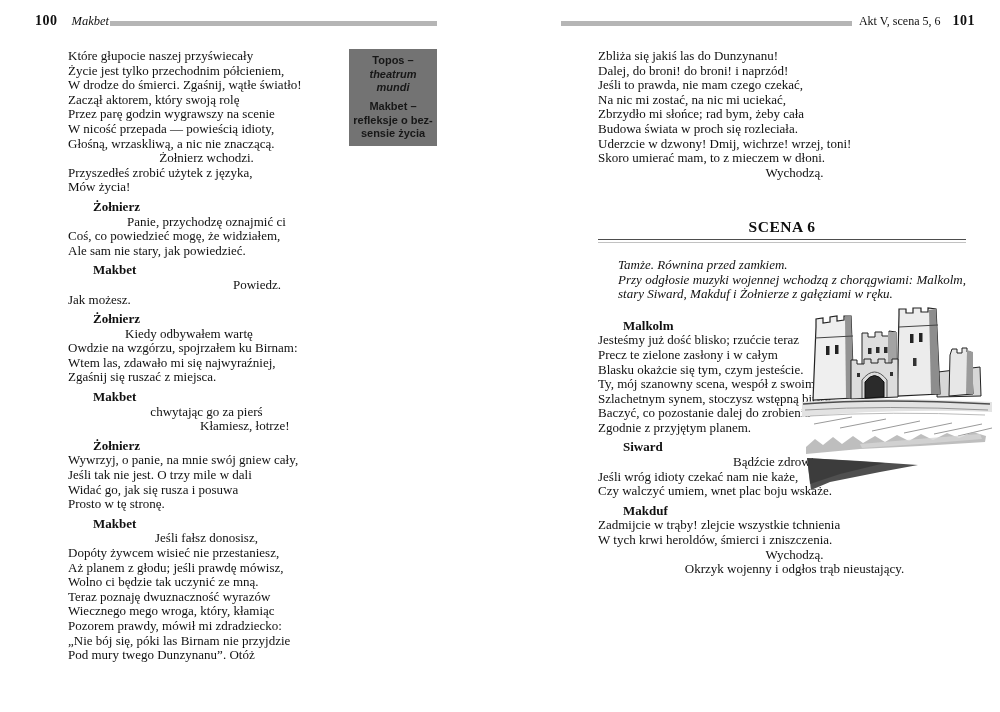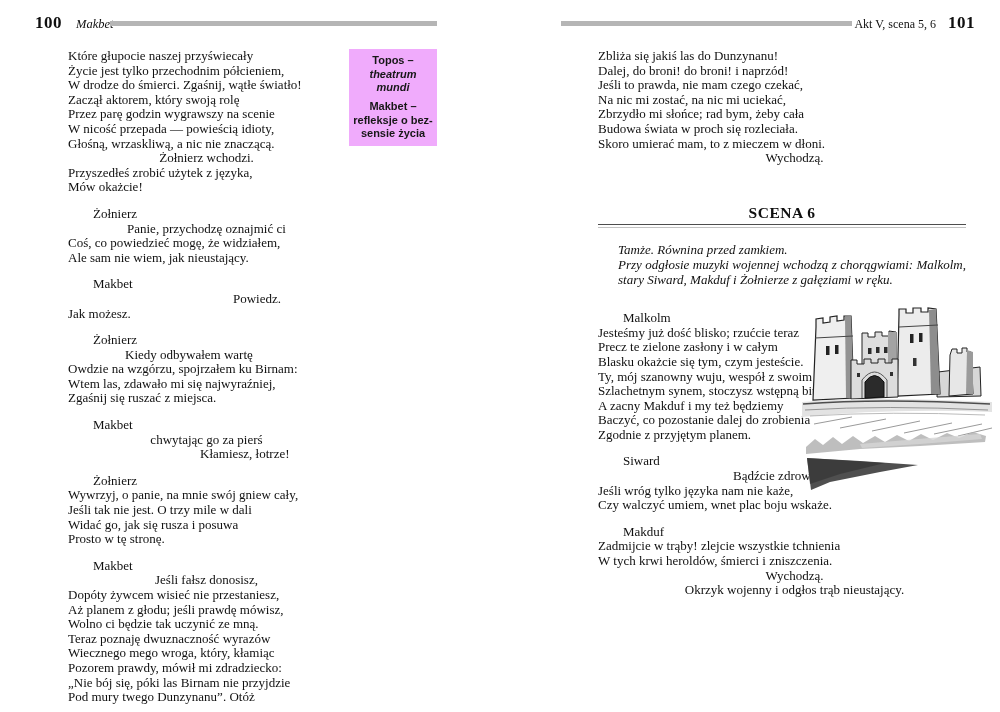--- a/index.html
+++ b/index.html
@@ -4,51 +4,51 @@
 <style>
   html,body { margin:0; padding:0; background:#ffffff; }
   .spread {
     position:relative; width:1000px; height:712px; background:#ffffff;
     font-family:"Liberation Serif", serif; color:#101010; overflow:hidden;
   }
   
   .hdr { position:absolute; top:13px; font-size:12px; white-space:pre; }
   .hdr-left  { left:35px; }
   .hdr-right { right:25px; text-align:right; }
-  .pgnum { font-weight:bold; font-size:17px; letter-spacing:0.5px; }
+  .pgnum { font-weight:bold; font-size:14px; letter-spacing:0.5px; }
   .running { font-style:italic; margin-left:14px; font-size:12.5px; }
   .hdr-label { font-size:12px; margin-right:12px;font-family:Liberation Serif, serif; }
   .bar { position:absolute; top:21px; height:5px; background:#b5b5b5; }
   .bar-left  { left:110px; width:327px; }
   .bar-right { left:561px; width:291px; }
 
   
   .col { position:absolute; top:49px; }
   .col-left  { left:68px;  width:252px; }
   .col-right { left:598px; width:368px; }
 
   .ln { font-size:13px; line-height:14.6px; white-space:pre; }
-  .s-speaker { font-weight:normal; padding-left:25px; margin-top:12px; }
+  .s-speaker { font-weight:bold; padding-left:25px; margin-top:5px; }
   .s-stage   { padding-left:25px;text-align:center; }
   .s-stage0  { font-style:italic; padding-left:20px; }
   .s-para-stage {
     font-style:italic; padding-left:20px; white-space:normal;
     text-align:justify; font-size:13px; line-height:14.6px;
   }
   .s-scene-head {
     text-align:center; font-weight:bold; font-size:15.5px;
     letter-spacing:0.5px; margin-top:40px; margin-bottom:4px; white-space:pre;
   }
   .s-rule { height:2px; border-top:1.5px solid #4d4d4d; border-bottom:1px solid #c2c2c2; margin:1px 0 15px 0; }
   .ln-gap { width:100%; }
 
   
   .margin-note {
     position:absolute; left:349px; width:88px; box-sizing:border-box;
-    background:#f0abfc; padding:5px 3px;
+    background:#737373; padding:5px 3px;
     font-family:"Liberation Sans", sans-serif; font-weight:bold;
     font-size:11px; line-height:13.5px; text-align:center; color:#171717;
   }
   .mn-italic { font-style:italic; }
 
   
   .illus { position:absolute; left:800px; top:306px; width:196px; height:206px; }
 </style>
 </head>
 <body>
@@ -64,25 +64,25 @@
   <div class="col col-left" id="col-left">
       <div class="ln s-verse">Które głupocie naszej przyświecały</div>
       <div class="ln s-verse">Życie jest tylko przechodnim półcieniem,</div>
       <div class="ln s-verse">W drodze do śmierci. Zgaśnij, wątłe światło!</div>
       <div class="ln s-verse">Zaczął aktorem, który swoją rolę</div>
       <div class="ln s-verse">Przez parę godzin wygrawszy na scenie</div>
       <div class="ln s-verse">W nicość przepada — powieścią idioty,</div>
       <div class="ln s-verse">Głośną, wrzaskliwą, a nic nie znaczącą.</div>
       <div class="ln s-stage">Żołnierz wchodzi.</div>
       <div class="ln s-verse">Przyszedłeś zrobić użytek z języka,</div>
-      <div class="ln s-verse">Mów okażcie!</div>
+      <div class="ln s-verse">Mów życia!</div>
       <div class="ln s-speaker">Żołnierz</div>
       <div class="ln s-verse" style="padding-left: 59px;">Panie, przychodzę oznajmić ci</div>
       <div class="ln s-verse">Coś, co powiedzieć mogę, że widziałem,</div>
-      <div class="ln s-verse">Ale sam nie wiem, jak nieustający.</div>
+      <div class="ln s-verse">Ale sam nie stary, jak powiedzieć.</div>
       <div class="ln s-speaker">Makbet</div>
       <div class="ln s-verse" style="padding-left: 165px;">Powiedz.</div>
       <div class="ln s-verse">Jak możesz.</div>
       <div class="ln s-speaker">Żołnierz</div>
       <div class="ln s-verse" style="padding-left: 57px;">Kiedy odbywałem wartę</div>
       <div class="ln s-verse">Owdzie na wzgórzu, spojrzałem ku Birnam:</div>
       <div class="ln s-verse">Wtem las, zdawało mi się najwyraźniej,</div>
       <div class="ln s-verse">Zgaśnij się ruszać z miejsca.</div>
       <div class="ln s-speaker">Makbet</div>
       <div class="ln s-stage">chwytając go za pierś</div>
@@ -103,39 +103,39 @@
       <div class="ln s-verse">„Nie bój się, póki las Birnam nie przyjdzie</div>
       <div class="ln s-verse">Pod mury twego Dunzynanu”. Otóż</div>
     </div>
   <div class="col col-right" id="col-right">
       <div class="ln s-verse">Zbliża się jakiś las do Dunzynanu!</div>
       <div class="ln s-verse">Dalej, do broni! do broni! i naprzód!</div>
       <div class="ln s-verse">Jeśli to prawda, nie mam czego czekać,</div>
       <div class="ln s-verse">Na nic mi zostać, na nic mi uciekać,</div>
       <div class="ln s-verse">Zbrzydło mi słońce; rad bym, żeby cała</div>
       <div class="ln s-verse">Budowa świata w proch się rozleciała.</div>
+      <div class="ln s-verse">Uderzcie w dzwony! Dmij, wichrze! wrzej, toni!</div>
       <div class="ln s-verse">Skoro umierać mam, to z mieczem w dłoni.</div>
       <div class="ln s-stage">Wychodzą.</div>
       <div class="ln s-scene-head">SCENA 6</div>
       <div class="s-rule"></div>
       <div class="ln s-stage0">Tamże. Równina przed zamkiem.</div>
       <div class="ln s-para-stage">Przy odgłosie muzyki wojennej wchodzą z chorągwiami: Malkolm, stary Siward, Makduf i Żołnierze z gałęziami w ręku.</div>
       <div class="ln-gap" style="height: 12px;"></div>
       <div class="ln s-speaker">Malkolm</div>
       <div class="ln s-verse">Jesteśmy już dość blisko; rzućcie teraz</div>
       <div class="ln s-verse">Precz te zielone zasłony i w całym</div>
       <div class="ln s-verse">Blasku okażcie się tym, czym jesteście.</div>
-      <div class="ln s-verse">Ty, mój szanowny wuju, wespół z swoim</div>
+      <div class="ln s-verse">Ty, mój szanowny scena, wespół z swoim</div>
       <div class="ln s-verse">Szlachetnym synem, stoczysz wstępną bitwę,</div>
-      <div class="ln s-verse">A zacny Makduf i my też będziemy</div>
       <div class="ln s-verse">Baczyć, co pozostanie dalej do zrobienia</div>
       <div class="ln s-verse">Zgodnie z przyjętym planem.</div>
       <div class="ln s-speaker">Siward</div>
       <div class="ln s-verse" style="padding-left: 135px;">Bądźcie zdrowi.</div>
-      <div class="ln s-verse">Jeśli wróg tylko języka nam nie każe,</div>
+      <div class="ln s-verse">Jeśli wróg idioty czekać nam nie każe,</div>
       <div class="ln s-verse">Czy walczyć umiem, wnet plac boju wskaże.</div>
       <div class="ln s-speaker">Makduf</div>
       <div class="ln s-verse">Zadmijcie w trąby! zlejcie wszystkie tchnienia</div>
       <div class="ln s-verse">W tych krwi heroldów, śmierci i zniszczenia.</div>
       <div class="ln s-stage">Wychodzą.</div>
       <div class="ln s-stage">Okrzyk wojenny i odgłos trąb nieustający.</div>
     </div>
 
   <div id="margin-notes">
       <div class="margin-note" style="top: 49px;">

